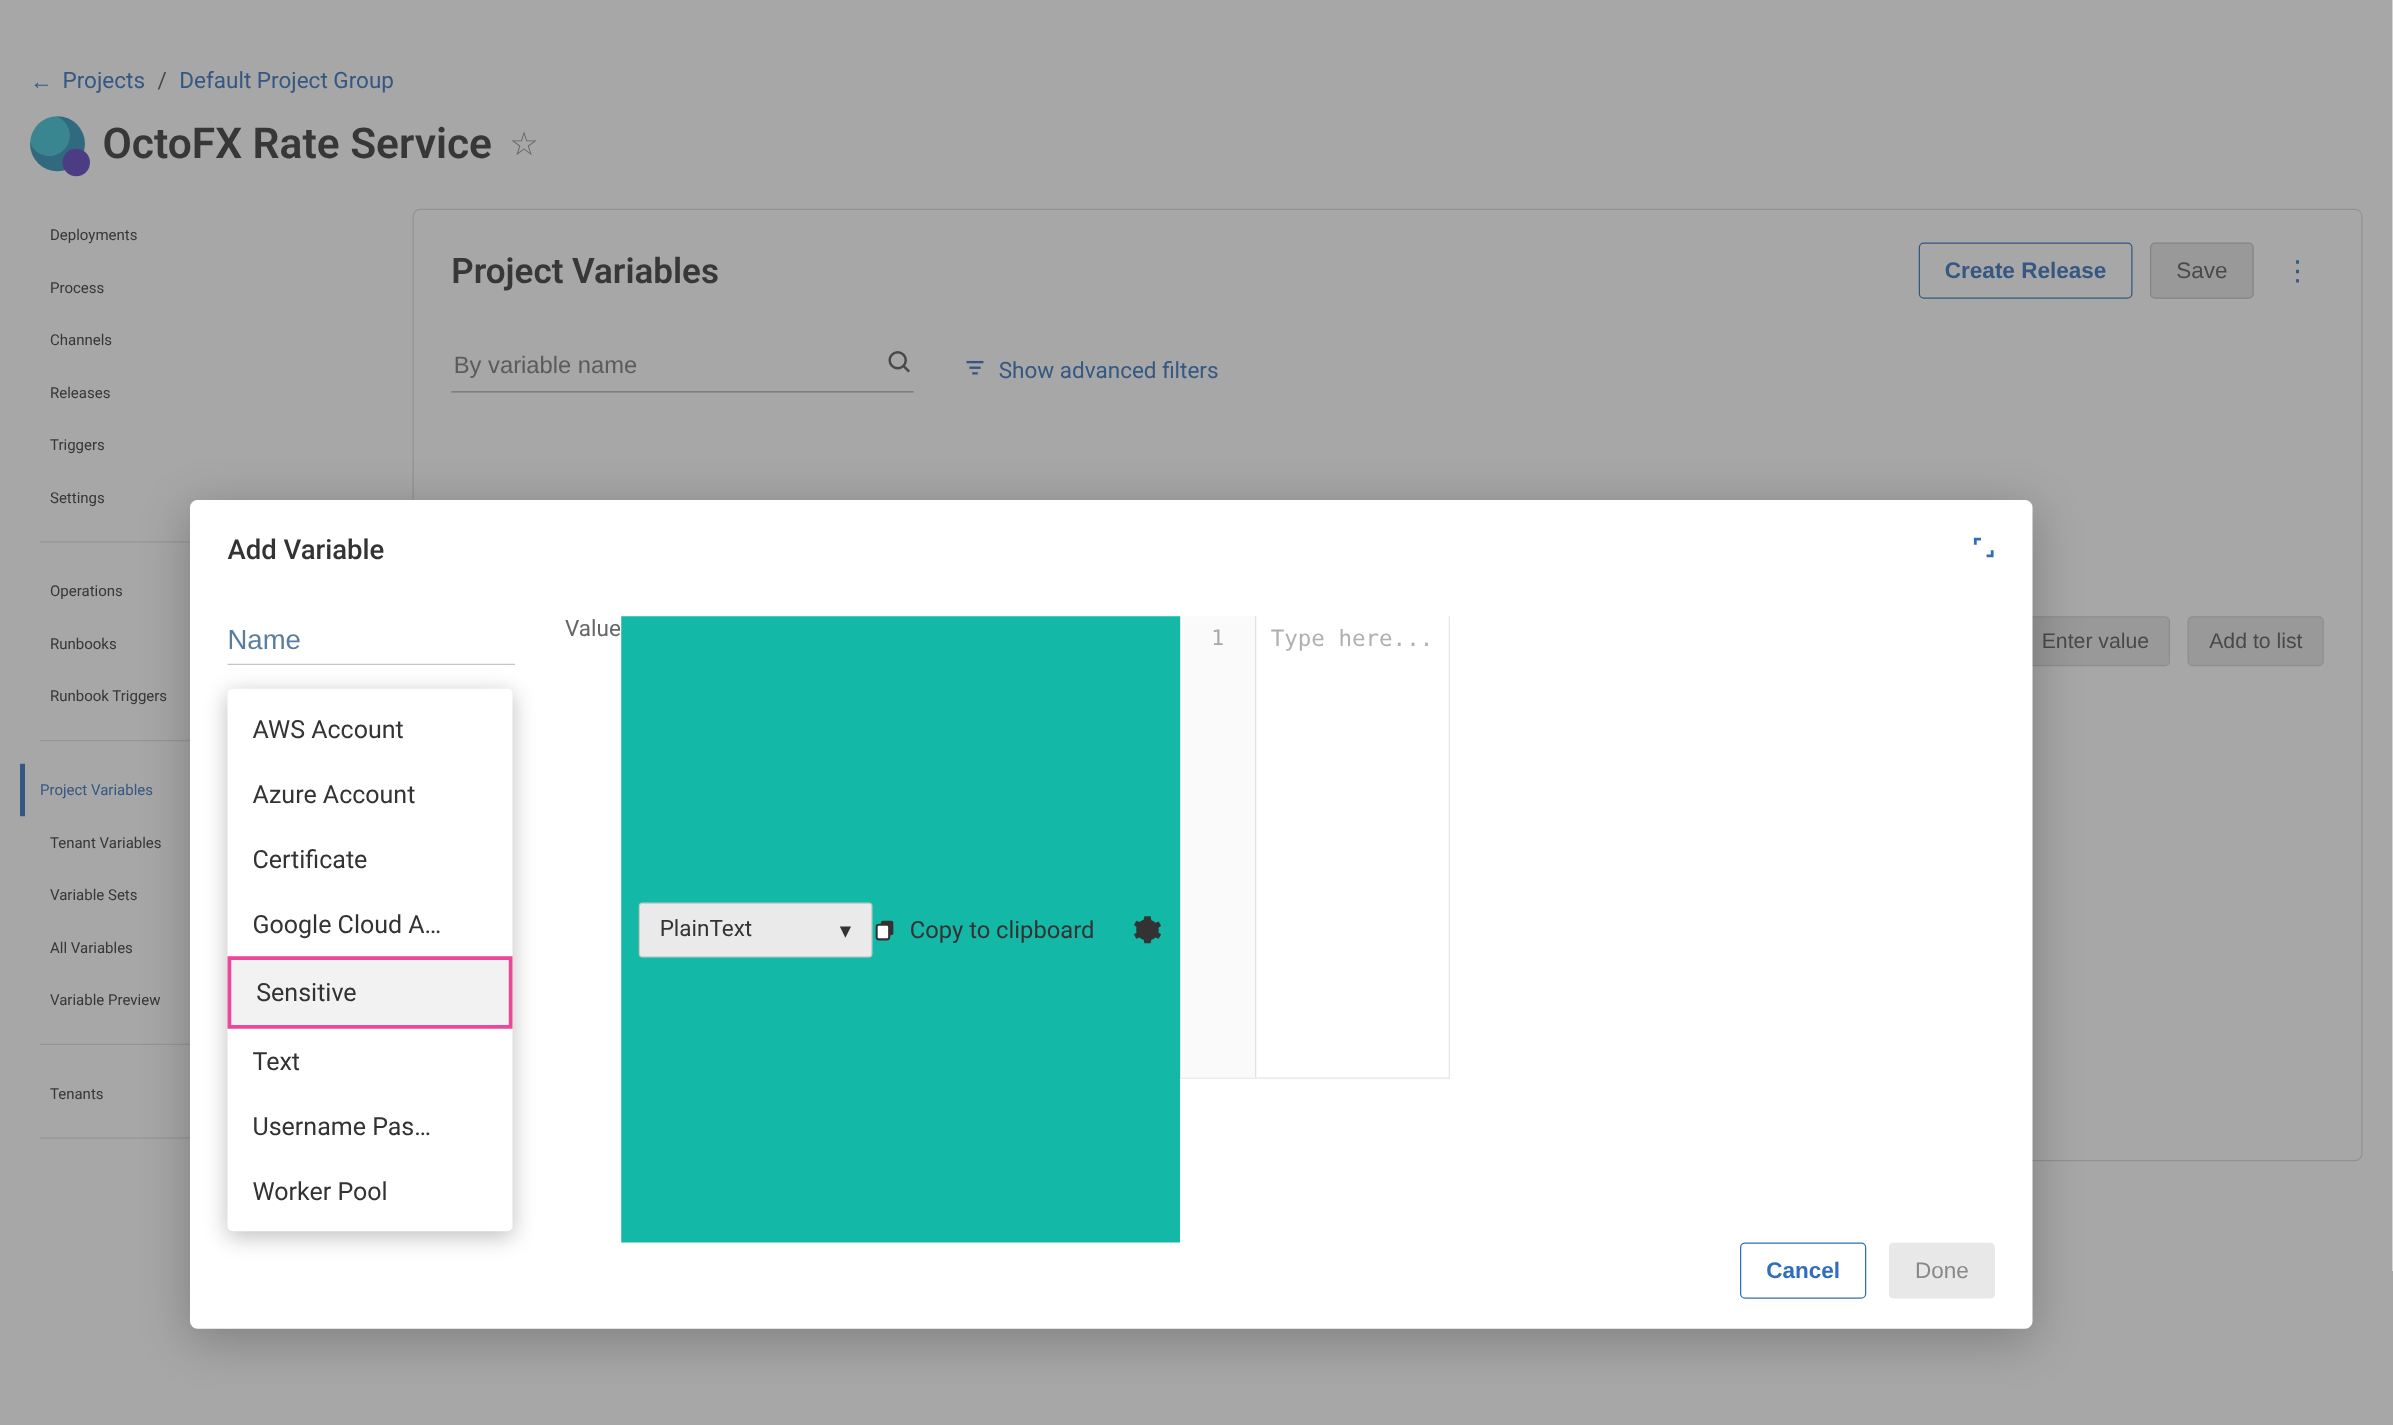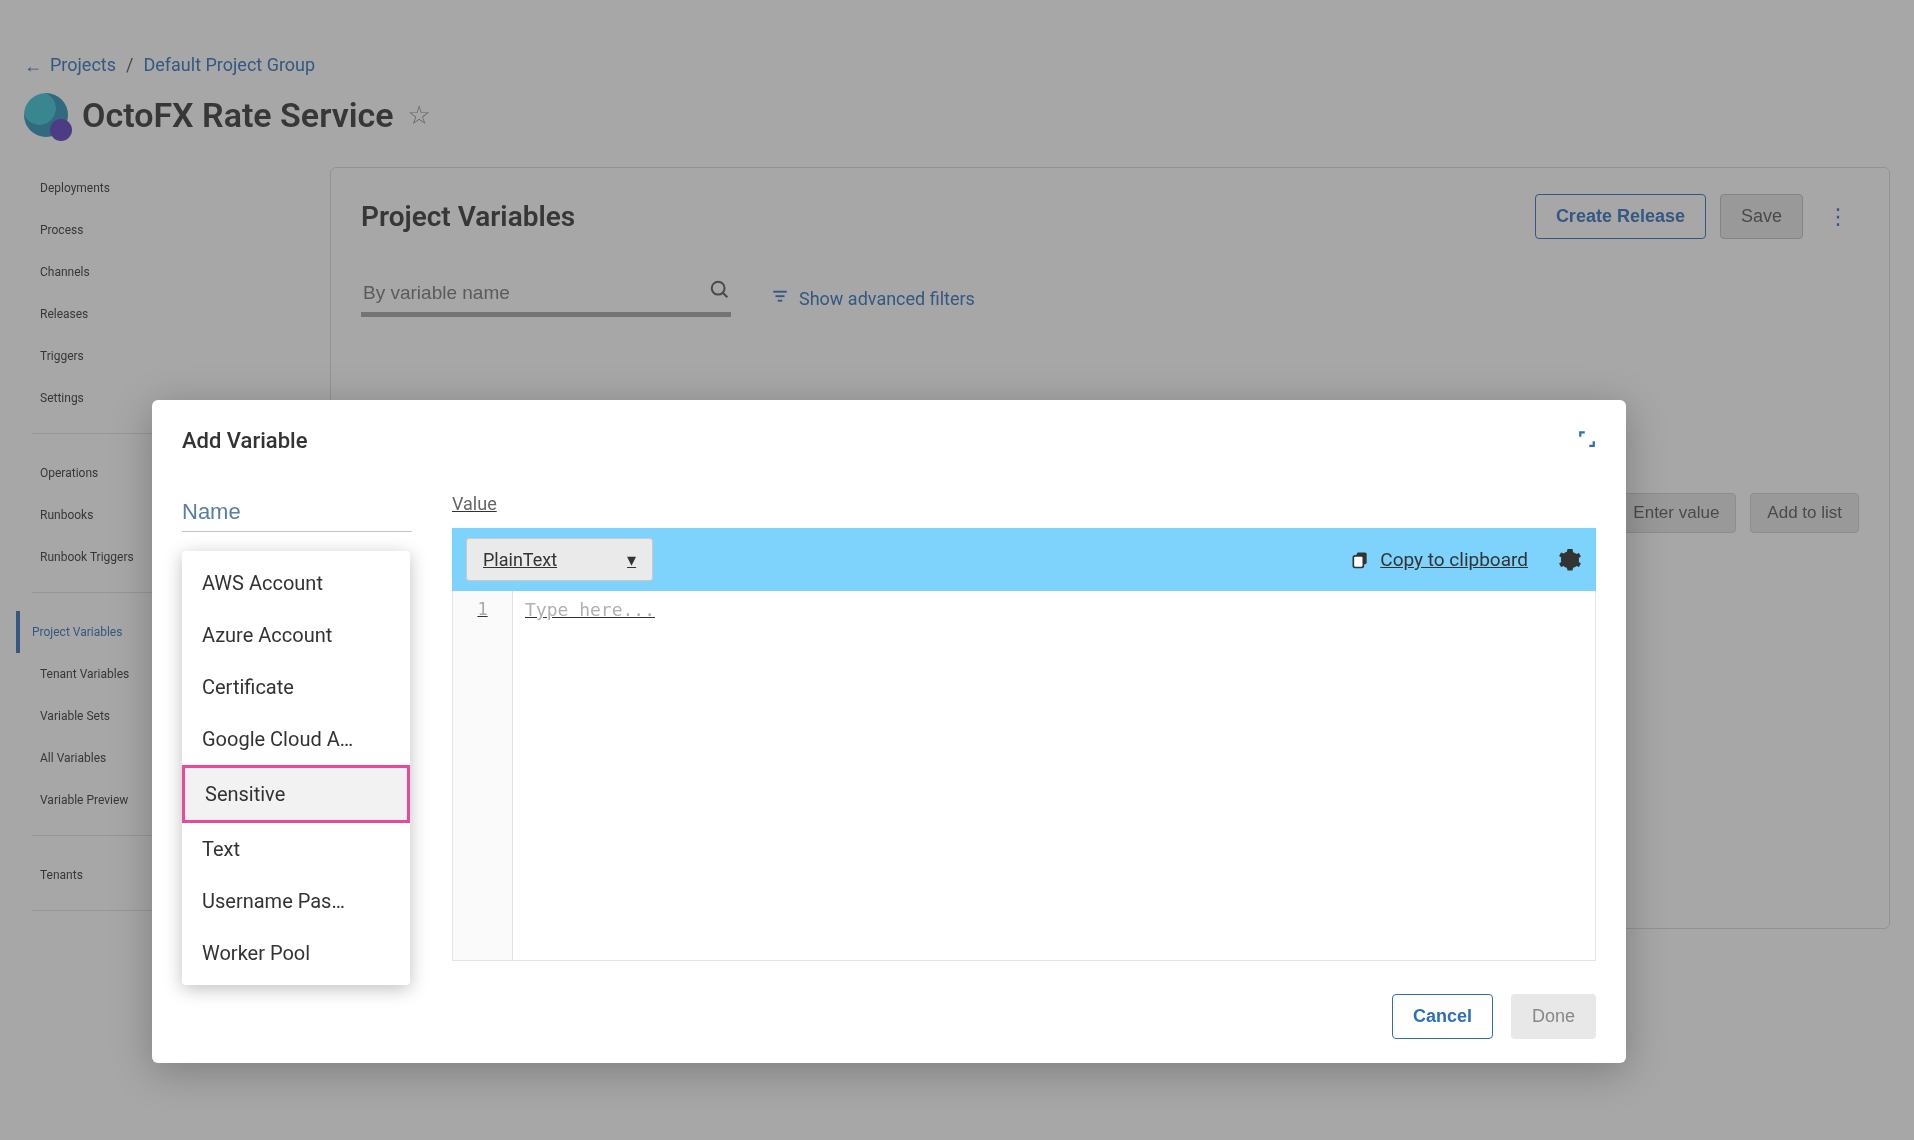--- a/index.html
+++ b/index.html
@@ -142,21 +142,21 @@
   }
   .filter-row {
     display:flex;
     align-items:center;
     gap: 40px;
     margin-top: 40px;
   }
   .search-box {
     display:flex;
     align-items:center;
-    border-bottom:5px solid #a3a3a3;
+    border-bottom:1px solid #a3a3a3;
     width: 370px;
     padding-bottom:6px;
   }
   .search-box input {
     border:none;
     font-size:19px;
     flex:1;
     outline:none;
     color:#666;
     background:transparent;
@@ -265,30 +265,29 @@
     overflow:hidden;
     text-overflow:ellipsis;
   }
   .dd-item.highlight {
     border:3px solid #ec4899;
     background:#f2f2f2;
   }
   .value-col {
     flex:1;
     display:flex;
-    flex-direction:column;
-    text-decoration:underline;
+    flex-direction:row;
   }
   .value-label {
     font-size:18px;
     color:#666;
     margin-bottom:14px;
   }
   .value-toolbar {
-    background:#7dd3fc;
+    background:#14b8a6;
     padding:10px 14px;
     display:flex;
     align-items:center;
     justify-content:space-between;
   }
   .value-select {
     display:flex;
     align-items:center;
     gap:70px;
     background:#eaeaea;

